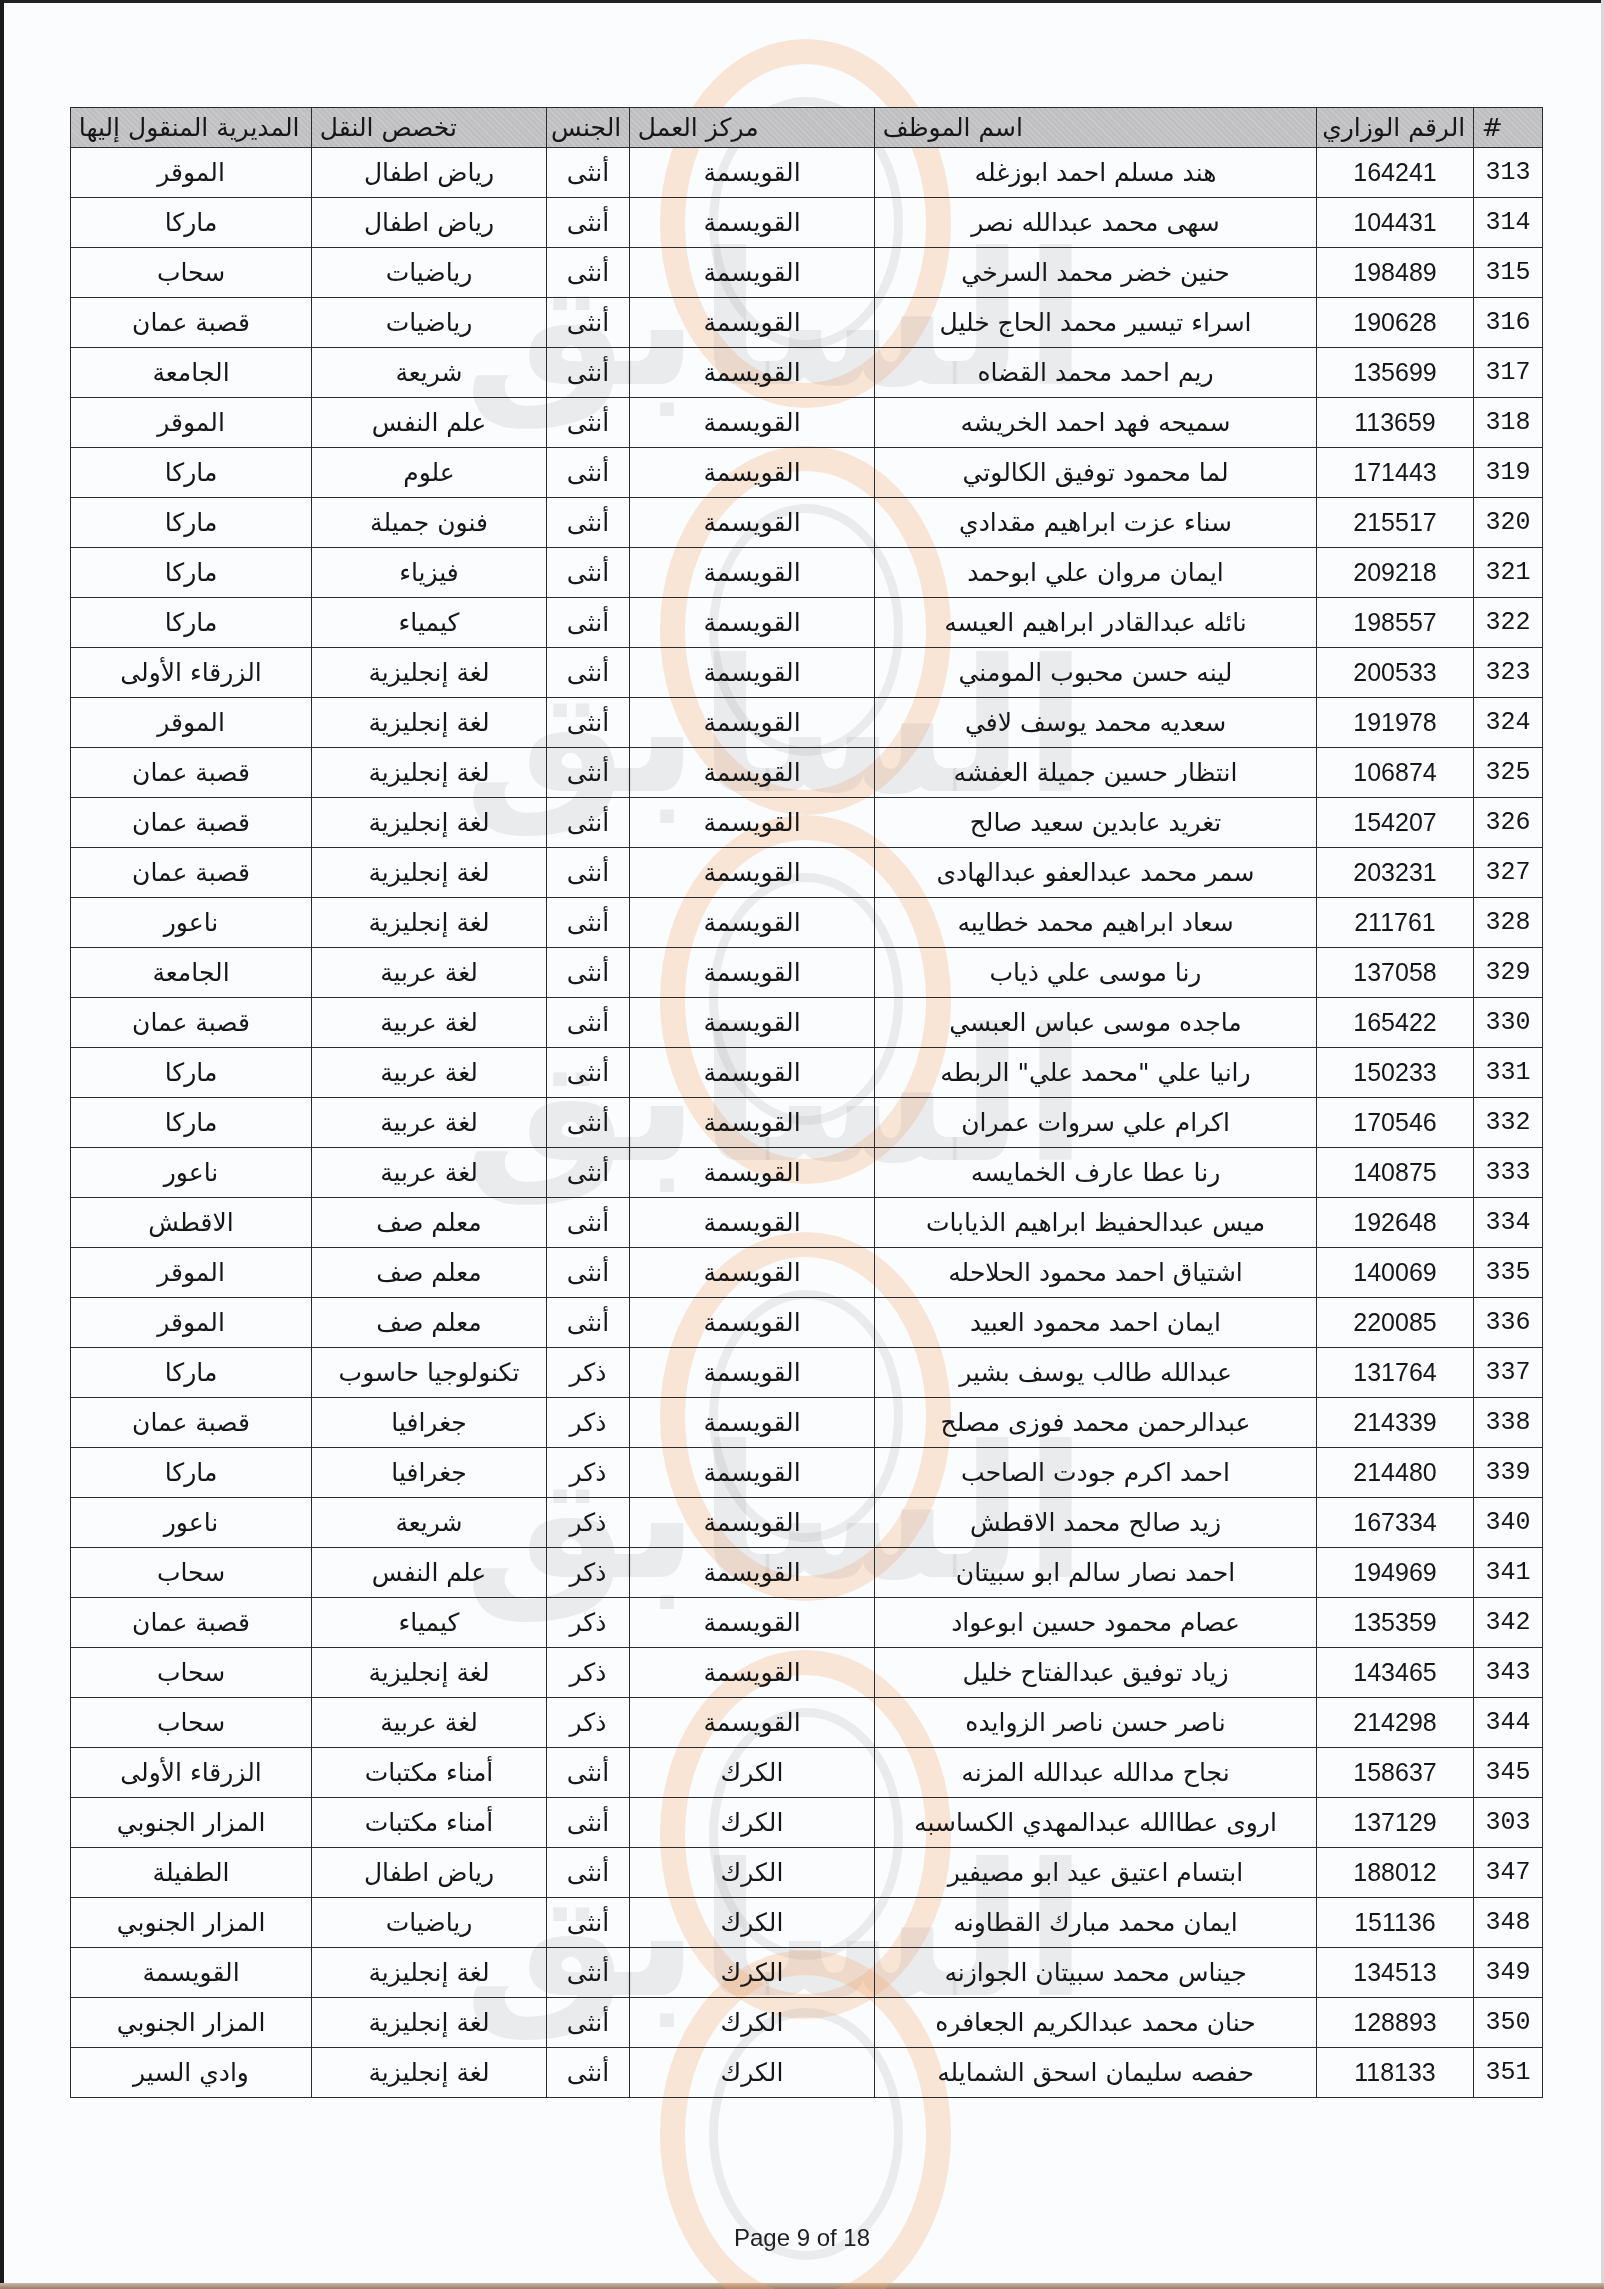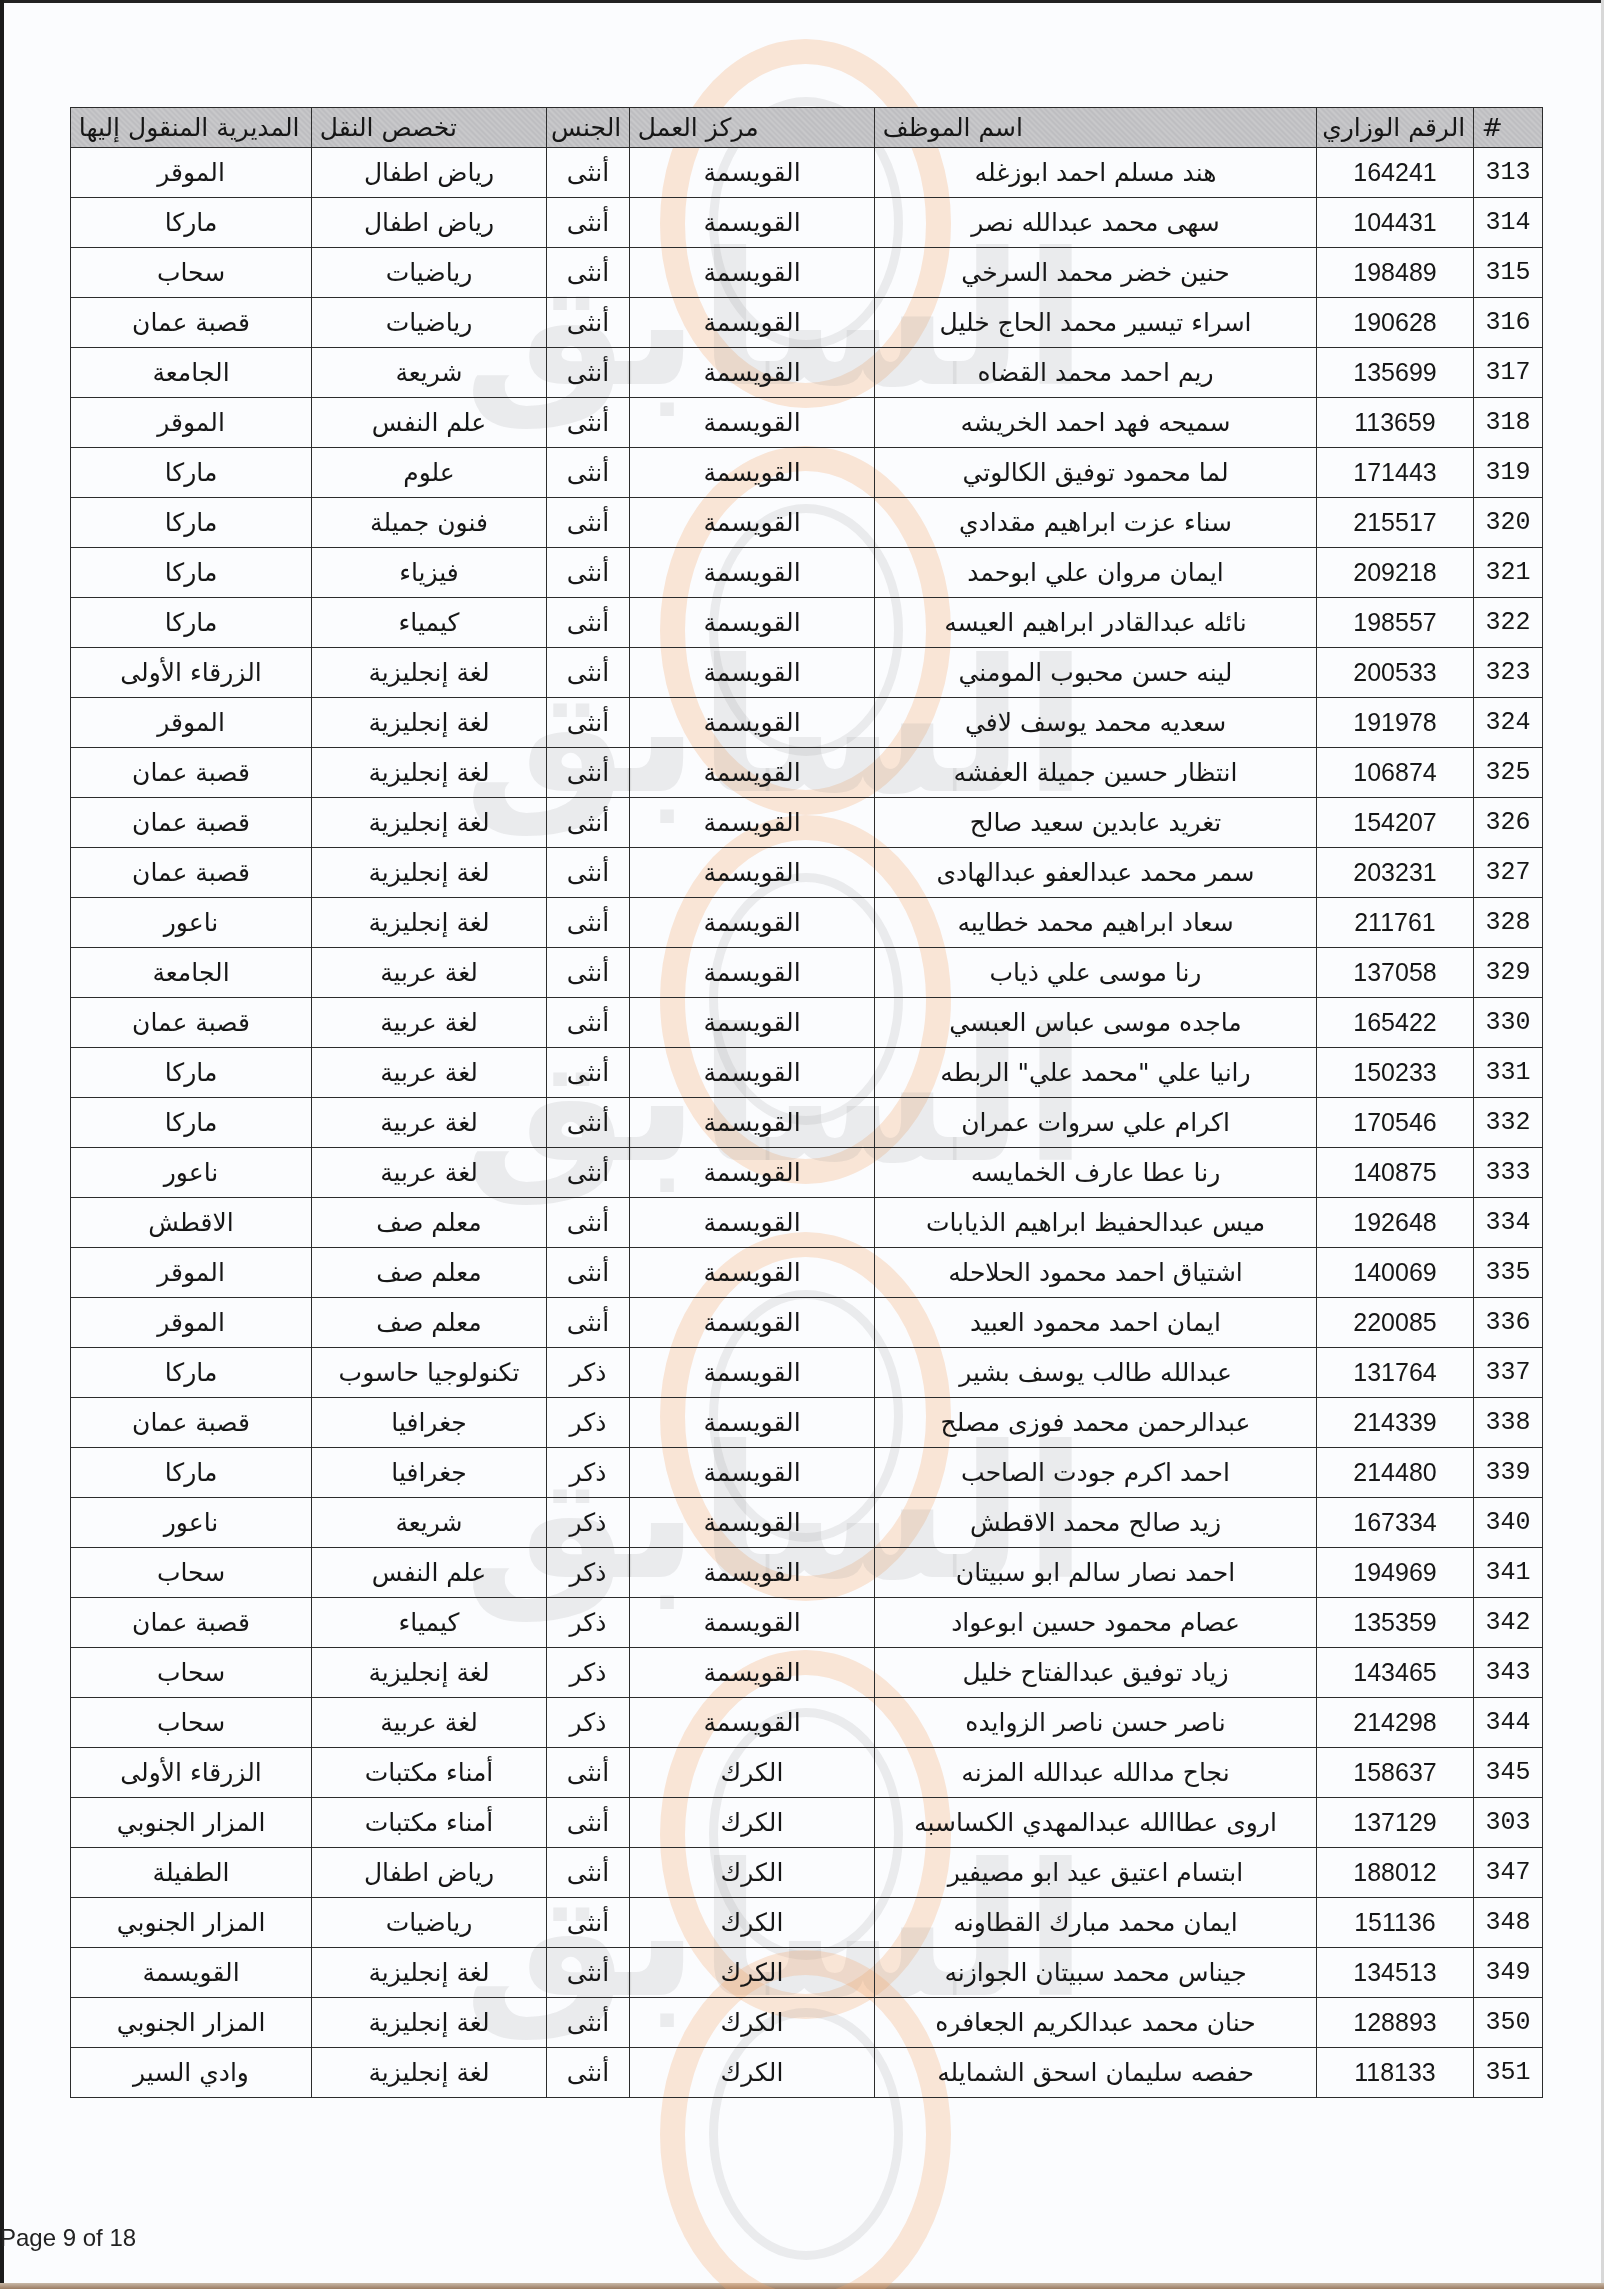--- a/index.html
+++ b/index.html
@@ -60,21 +60,21 @@
   col.w-num { width: 69px; }
   col.w-id { width: 157px; }
   col.w-name { width: 442px; }
   col.w-center { width: 245px; }
   col.w-gender { width: 83px; }
   col.w-spec { width: 235px; }
   col.w-dir { width: 241px; }
 
   .page-footer {
     position: absolute; left: 0; width: 1604px; top: 2273px;
-    font-family: "Liberation Sans", sans-serif;
+    text-align: center; font-family: "Liberation Sans", sans-serif;
     font-size: 24px; color: #222;
     transform: translateY(-49px);
   }
 </style>
 </head>
 <body>
 
 <div class="scan-top"></div>
 <div class="scan-left"></div>
 <div class="scan-right"></div>

